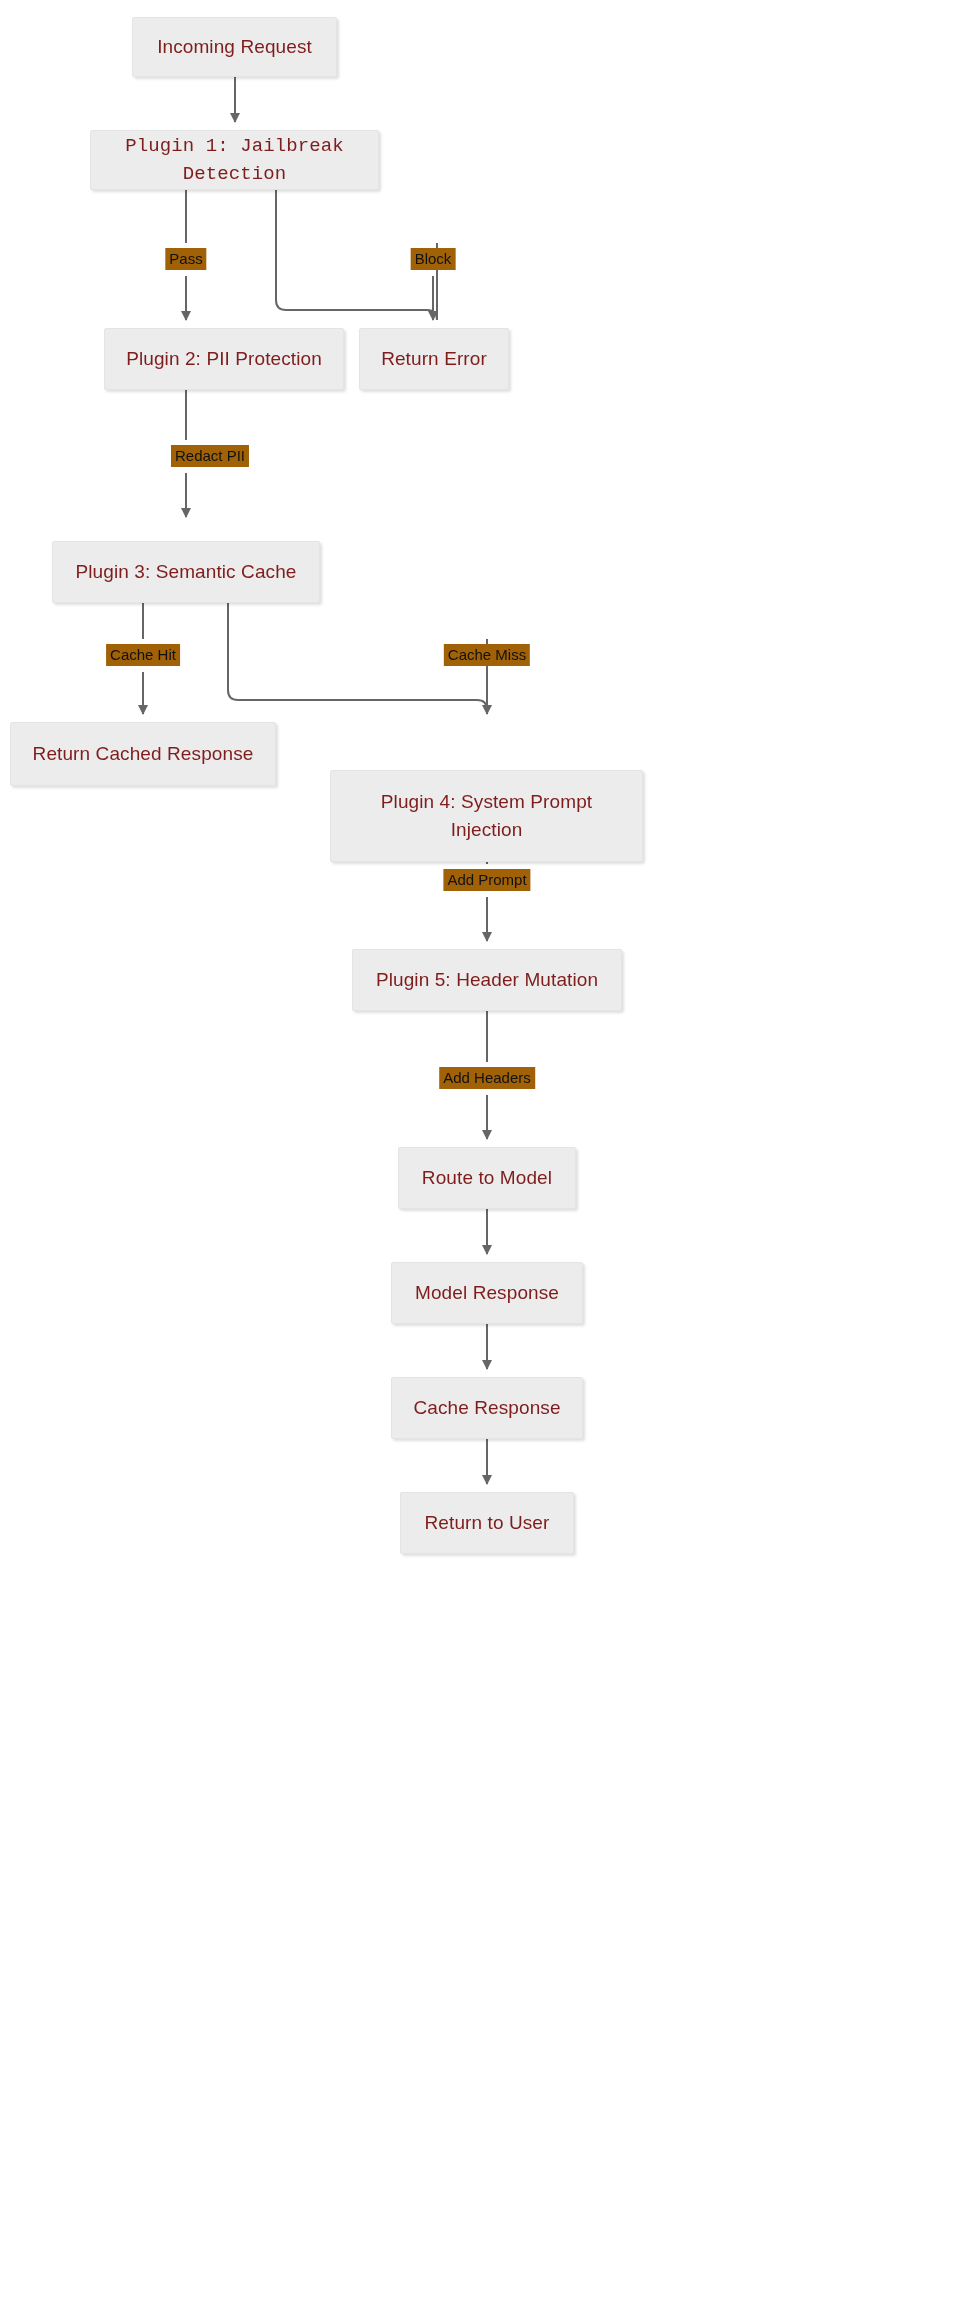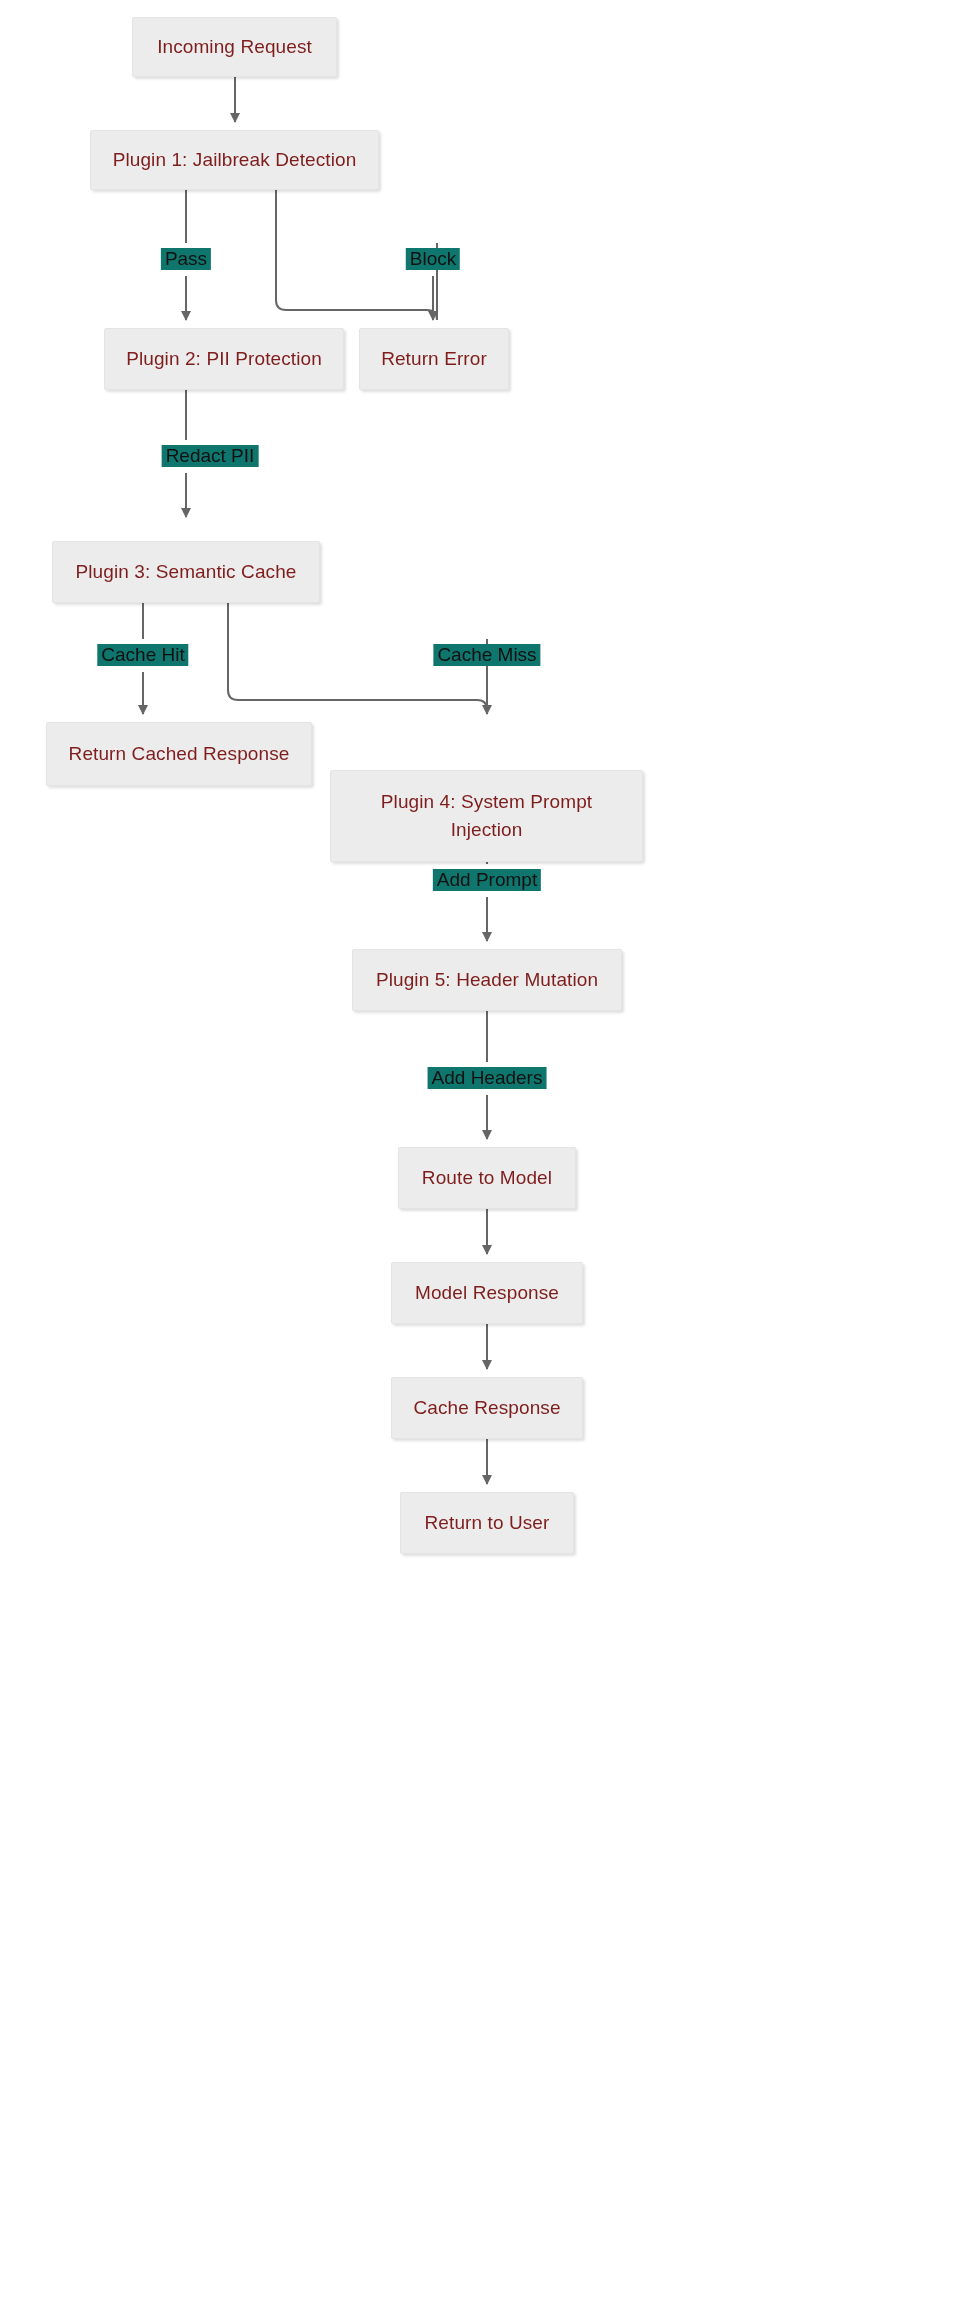--- a/index.html
+++ b/index.html
@@ -31,25 +31,25 @@
     line-height:28px;
     letter-spacing:0.1px;
     padding:0 14px;
   }
   .node span{display:block;}
 
   
   .elabel{
     position:absolute;
     color:#111111;
-    font-size:19px;
+    font-size:15px;
     line-height:22px;
     white-space:nowrap;
     transform:translate(-50%,-50%);
-    background:#0f766e;
+    background:#a16207;
     padding:0 4px;
   }
 </style>
 </head>
 <body>
 
 <div id="stage">
 
   <svg id="edges" viewBox="0 0 962 2304" width="962" height="2304" xmlns="http://www.w3.org/2000/svg">
     <defs>
@@ -85,37 +85,37 @@
 
     <path d="M487,1324 L487,1369" fill="none" stroke="#666666" stroke-width="2" marker-end="url(#arrow)"></path>
 
     <path d="M487,1439 L487,1484" fill="none" stroke="#666666" stroke-width="2" marker-end="url(#arrow)"></path>
   </svg>
 
   <div class="node" style="left:132px;top:17px;width:205px;height:60px;">
     <span>Incoming Request</span>
   </div>
 
-  <div class="node" style="left:90px;top:130px;width:289px;height:60px;">
+  <div class="node" style="left:90px;top:130px;width:289px;height:60px;font-family:Liberation Mono, monospace;">
     <span>Plugin 1: Jailbreak Detection</span>
   </div>
 
   <div class="node" style="left:66px;top:328px;width:240px;height:62px;margin-left:38px;">
     <span>Plugin 2: PII Protection</span>
   </div>
 
   <div class="node" style="left:359px;top:328px;width:150px;height:62px;">
     <span>Return Error</span>
   </div>
 
   <div class="node" style="left:52px;top:525px;width:268px;height:62px;margin-top:16px;">
     <span>Plugin 3: Semantic Cache</span>
   </div>
 
-  <div class="node" style="left:10px;top:722px;width:266px;height:64px;margin-left:36px;">
+  <div class="node" style="left:10px;top:722px;width:266px;height:64px;">
     <span>Return Cached Response</span>
   </div>
 
   <div class="node" style="left:330px;top:722px;width:313px;height:92px;margin-top:48px;">
     <span>Plugin 4: System Prompt Injection</span>
   </div>
 
   <div class="node" style="left:352px;top:949px;width:270px;height:62px;">
     <span>Plugin 5: Header Mutation</span>
   </div>

